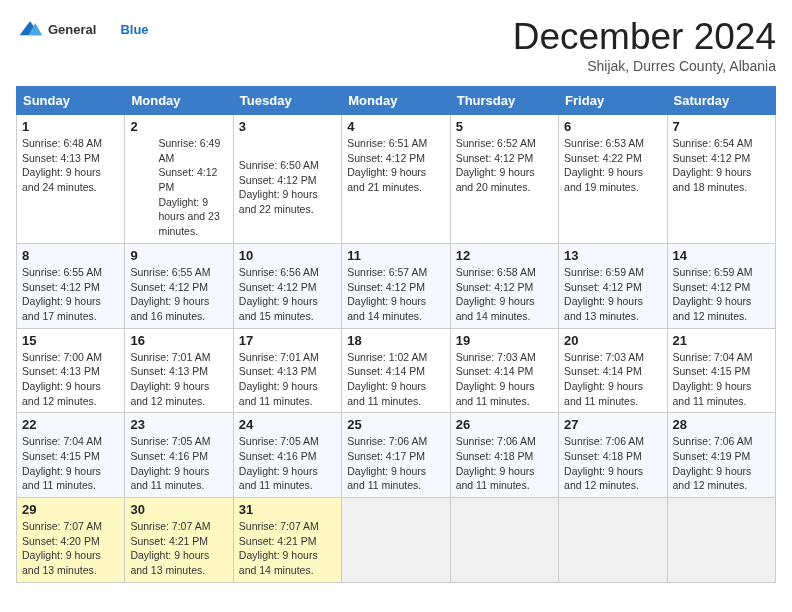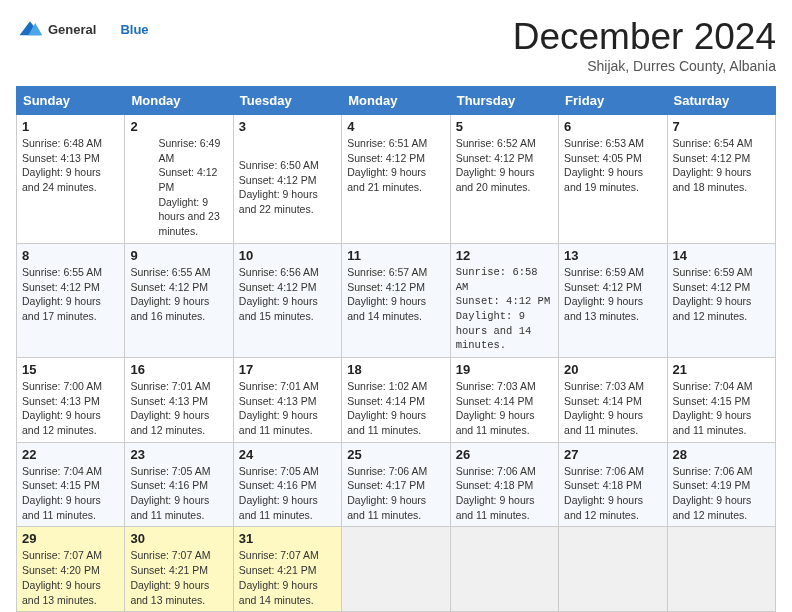--- a/index.html
+++ b/index.html
@@ -145,21 +145,21 @@
         </td>
         <td>
           <span class="day-num">5</span>
           <div class="day-info" style="white-space: pre-line;">Sunrise: 6:52 AM
 Sunset: 4:12 PM
 Daylight: 9 hours and 20 minutes.</div>
         </td>
         <td>
           <span class="day-num">6</span>
           <div class="day-info" style="white-space: pre-line;">Sunrise: 6:53 AM
-Sunset: 4:05 PM
+Sunset: 4:22 PM
 Daylight: 9 hours and 19 minutes.</div>
         </td>
         <td>
           <span class="day-num">7</span>
           <div class="day-info" style="white-space: pre-line;">Sunrise: 6:54 AM
 Sunset: 4:12 PM
 Daylight: 9 hours and 18 minutes.</div>
         </td>
       </tr>
       <tr class="row-even">
@@ -182,21 +182,21 @@
 Daylight: 9 hours and 15 minutes.</div>
         </td>
         <td>
           <span class="day-num">11</span>
           <div class="day-info" style="white-space: pre-line;">Sunrise: 6:57 AM
 Sunset: 4:12 PM
 Daylight: 9 hours and 14 minutes.</div>
         </td>
         <td>
           <span class="day-num">12</span>
-          <div class="day-info" style="white-space: pre-line; font-family: Liberation Mono, monospace;">Sunrise: 6:58 AM
+          <div class="day-info" style="white-space: pre-line;">Sunrise: 6:58 AM
 Sunset: 4:12 PM
 Daylight: 9 hours and 14 minutes.</div>
         </td>
         <td>
           <span class="day-num">13</span>
           <div class="day-info" style="white-space: pre-line;">Sunrise: 6:59 AM
 Sunset: 4:12 PM
 Daylight: 9 hours and 13 minutes.</div>
         </td>
         <td>

